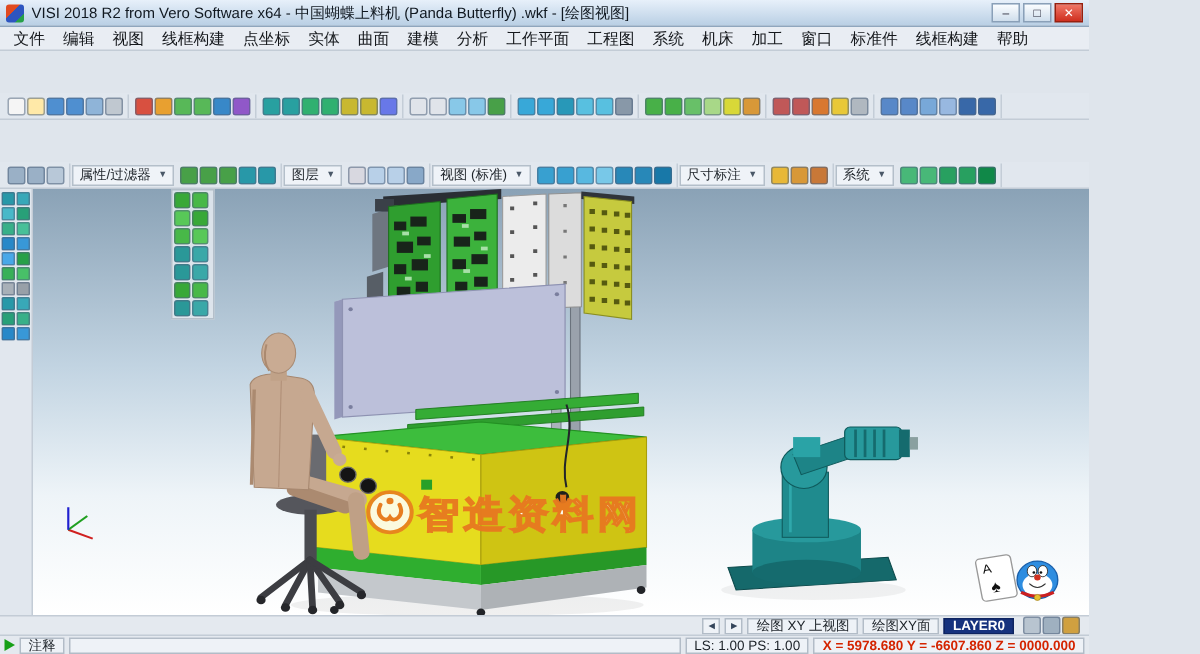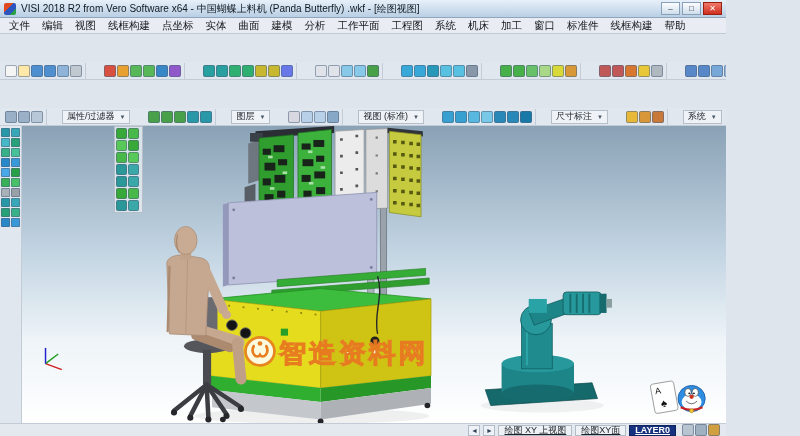--- a/index.html
+++ b/index.html
@@ -10,36 +10,36 @@
   .titlebar{height:18px;background:linear-gradient(#e7f0fa,#b9cfe4);display:flex;align-items:center;padding:0 4px;gap:5px;font-size:10px;color:#101820;border-bottom:1px solid #8fa6bd;}
   .app-icon{width:12px;height:12px;border-radius:2px;background:linear-gradient(135deg,#e04a20 0 40%,#2d55c0 40% 75%,#27a048 75%);flex:0 0 auto;}
   .title{flex:1;white-space:nowrap;overflow:hidden;text-overflow:ellipsis;}
   .win-controls{display:flex;gap:2px;flex:0 0 auto;}
   .wbtn{width:19px;height:13px;font-size:8px;line-height:11px;text-align:center;border:1px solid #8aa0b8;background:linear-gradient(#fbfdff,#cfdeec);color:#223;}
   .wbtn.close{background:linear-gradient(#f07868,#cf2f1f);border-color:#97200f;color:#fff;}
   
   .menubar{height:16px;background:#e9edf3;display:flex;align-items:center;padding:0 3px;font-size:10.5px;border-bottom:1px solid #c3ccd6;}
   .menubar .menu-item{padding:1px 6px;color:#15181c;white-space:nowrap;}
   
-  .toolbar{height:18px;background:#e1e7ee;display:flex;align-items:center;padding:1px 2px;gap:15px;border-bottom:1px solid #c3ccd6;overflow:hidden;margin-top:28px;}
+  .toolbar{height:18px;background:#e1e7ee;display:flex;align-items:center;padding:1px 2px;gap:1px;border-bottom:1px solid #c3ccd6;overflow:hidden;margin-top:28px;}
   .tbgroup{display:flex;gap:1px;align-items:center;padding:0 3px;border-right:1px solid #c4cdd7;height:16px;}
   .tbi{width:12px;height:12px;border:1px solid rgba(80,100,125,.55);border-radius:2px;display:inline-block;flex:0 0 auto;}
   .tblabel{font-size:9px;color:#1c2228;padding:0 4px;background:#eff3f8;border:1px solid #b4bfca;height:14px;display:flex;align-items:center;gap:5px;white-space:nowrap;}
   .tblabel .caret{font-size:6px;color:#4a5868;}
   
   .main{flex:1;display:flex;min-height:0;position:relative;}
   .left-strip{width:22px;background:#e1e7ee;border-right:1px solid #c3ccd6;display:flex;flex-wrap:wrap;align-content:flex-start;gap:1px;padding:2px 1px;}
   .left-strip .tbi{width:9px;height:9px;border-radius:1px;}
   .viewport{flex:1;position:relative;min-width:0;}
   .viewport svg{display:block;width:100%;height:100%;}
   .palette{position:absolute;left:92px;top:0;width:29px;display:flex;flex-wrap:wrap;gap:1px;background:rgba(225,231,238,.92);border:1px solid #b4bfca;padding:1px;}
   .palette .tbi{width:11px;height:11px;}
   
   .statusbar{height:13px;background:#e4e9ef;display:flex;align-items:center;font-size:9px;color:#1c2228;border-top:1px solid #c3ccd6;padding:0 3px;gap:3px;}
-  .seg{border:1px solid #b2bcc7;background:#eef2f7;padding:0 5px;height:11px;line-height:9px;display:flex;align-items:center;white-space:nowrap;text-decoration:underline;}
+  .seg{border:1px solid #b2bcc7;background:#eef2f7;padding:0 5px;height:11px;line-height:9px;display:flex;align-items:center;white-space:nowrap;}
   .seg.dark{background:#16327e;color:#fff;border-color:#0e2460;font-weight:bold;}
   .seg.coords{color:#d42400;font-weight:bold;}
   .seg.wide{flex:1;}
   .navbtn{width:12px;height:11px;border:1px solid #b2bcc7;background:#eef2f7;font-size:7px;line-height:9px;text-align:center;color:#33445a;}
   .play{width:0;height:0;border-left:7px solid #17a017;border-top:4px solid transparent;border-bottom:4px solid transparent;}
   .spacer{flex:1;}
 </style>
 </head>
 <body>
 
@@ -438,14 +438,21 @@
     <span class="seg">绘图 XY 上视图</span>
     <span class="seg">绘图XY面</span>
     <span class="seg dark">LAYER0</span>
     <span class="tbgroup" style="border-right:none">
         <span class="tbi" style="background: rgb(184, 196, 208);"></span>
         <span class="tbi" style="background: rgb(159, 176, 192);"></span>
         <span class="tbi" style="background: rgb(208, 160, 64);"></span>
       </span>
   </div>
 
+  <div class="statusbar">
+    <span class="play"></span>
+    <span class="seg">注释</span>
+    <span class="seg wide"></span>
+    <span class="seg">LS: 1.00 PS: 1.00</span>
+    <span class="seg coords">X = 5978.680 Y = -6607.860 Z = 0000.000</span>
+  </div>
 
 </div>
 
 </body></html>

